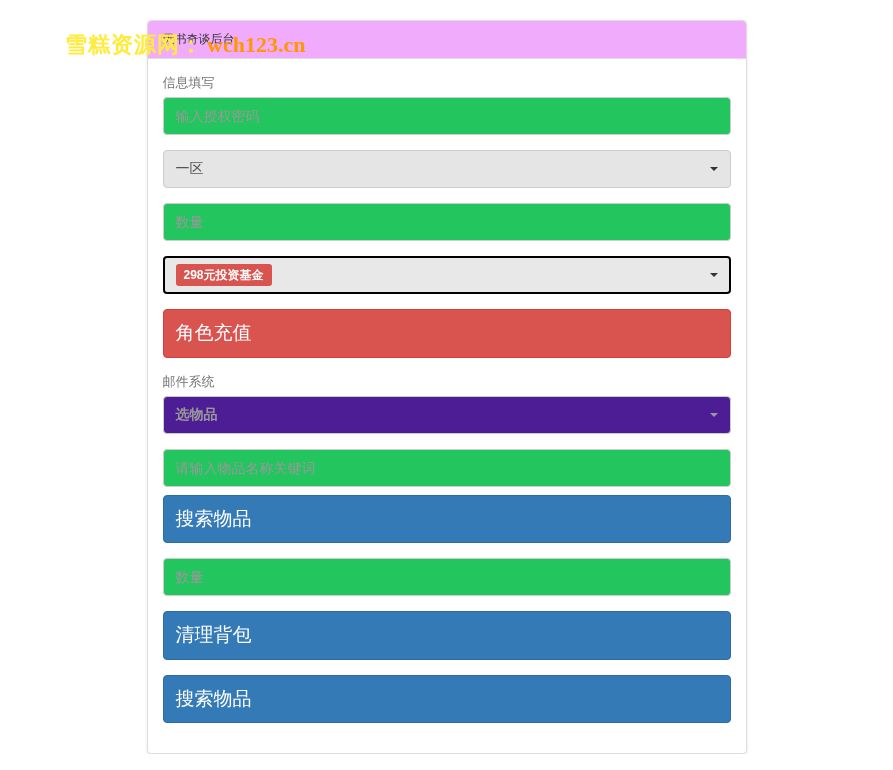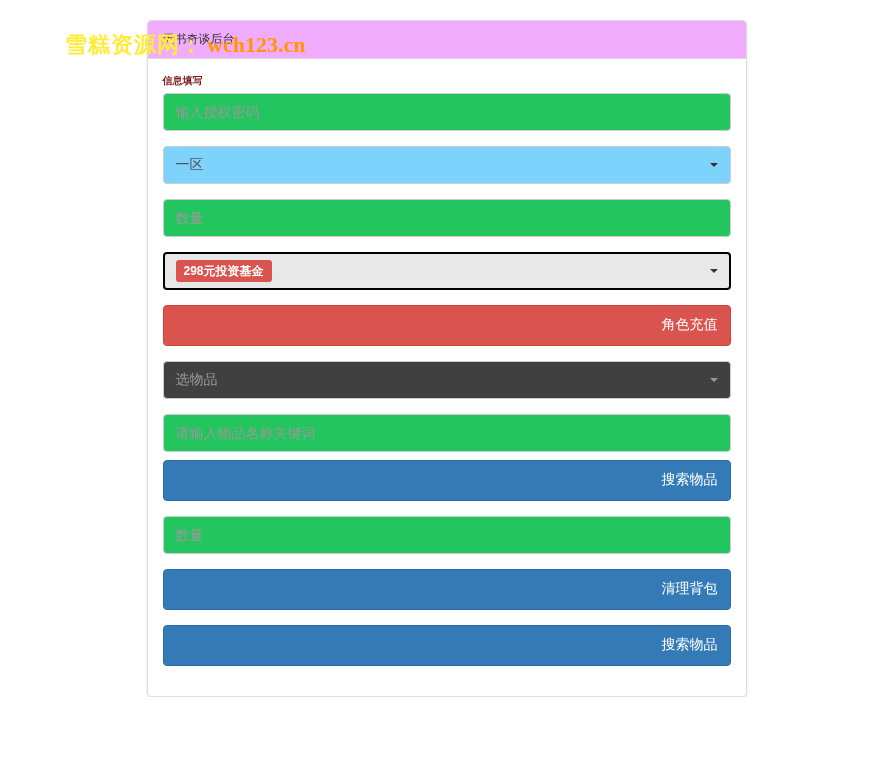--- a/index.html
+++ b/index.html
@@ -53,23 +53,23 @@
     }
     .panel-body {
       padding: 15px;
     }
     .form-group {
       margin-bottom: 15px;
     }
     label {
       display: block;
       margin-bottom: 5px;
-      font-weight: bold;
-      font-size: 10px;
-      color: #7f1d1d;
+      font-weight: normal;
+      font-size: 13px;
+      color: #737373;
     }
     .form-control {
       display: block;
       width: 100%;
       height: 38px;
       padding: 7px 12px;
       font-size: 14px;
       line-height: 1.5;
       color: #555;
       background: #22c55e;
@@ -85,29 +85,30 @@
     }
     .select-display {
       display: flex;
       align-items: center;
       justify-content: space-between;
       width: 100%;
       height: 38px;
       padding: 7px 12px;
       font-size: 14px;
       color: #555;
-      background: #7dd3fc;
+      background: #e5e5e5;
       border: 1px solid #ccc;
       border-radius: 4px;
       cursor: pointer;
     }
     .select-display.disabled {
-      background: #404040;
+      background: #4c1d95;
       color: #999;
       cursor: not-allowed;
+      font-weight: bold;
     }
     .select-display.focused {
       border: 2px solid #000;
       background: #e8e8e8;
       padding: 16px 11px;
     }
     .caret {
       display: inline-block;
       width: 0;
       height: 0;
@@ -127,28 +128,27 @@
       font-size: 12px;
       font-weight: bold;
       padding: 2px 8px;
       border-radius: 3px;
       line-height: 1.5;
     }
     .btn {
       display: block;
       width: 100%;
       padding: 9px 12px;
-      font-size: 14px;
+      font-size: 19px;
       line-height: 1.5;
-      text-align: right;
+      text-align: left;
       color: #fff;
       border: 1px solid transparent;
       border-radius: 4px;
       cursor: pointer;
-      font-family: Liberation Mono, monospace;
     }
     .btn-danger {
       background: #d9534f;
       border-color: #d43f3a;
     }
     .btn-info {
       background: #337ab7;
       border-color: #2e6da4;
     }
     .mt-sm {
@@ -193,20 +193,21 @@
           <span class="caret"></span>
         </div>
       </div>
     </div>
 
     <div class="form-group">
       <button class="btn btn-danger">角色充值</button>
     </div>
 
     <div class="form-group">
+      <label>邮件系统</label>
       <div class="select-wrap">
         <div class="select-display disabled">
           <span>选物品</span>
           <span class="caret light"></span>
         </div>
       </div>
     </div>
 
     <div class="form-group">
       <input type="text" class="form-control" placeholder="请输入物品名称关键词" style="">

